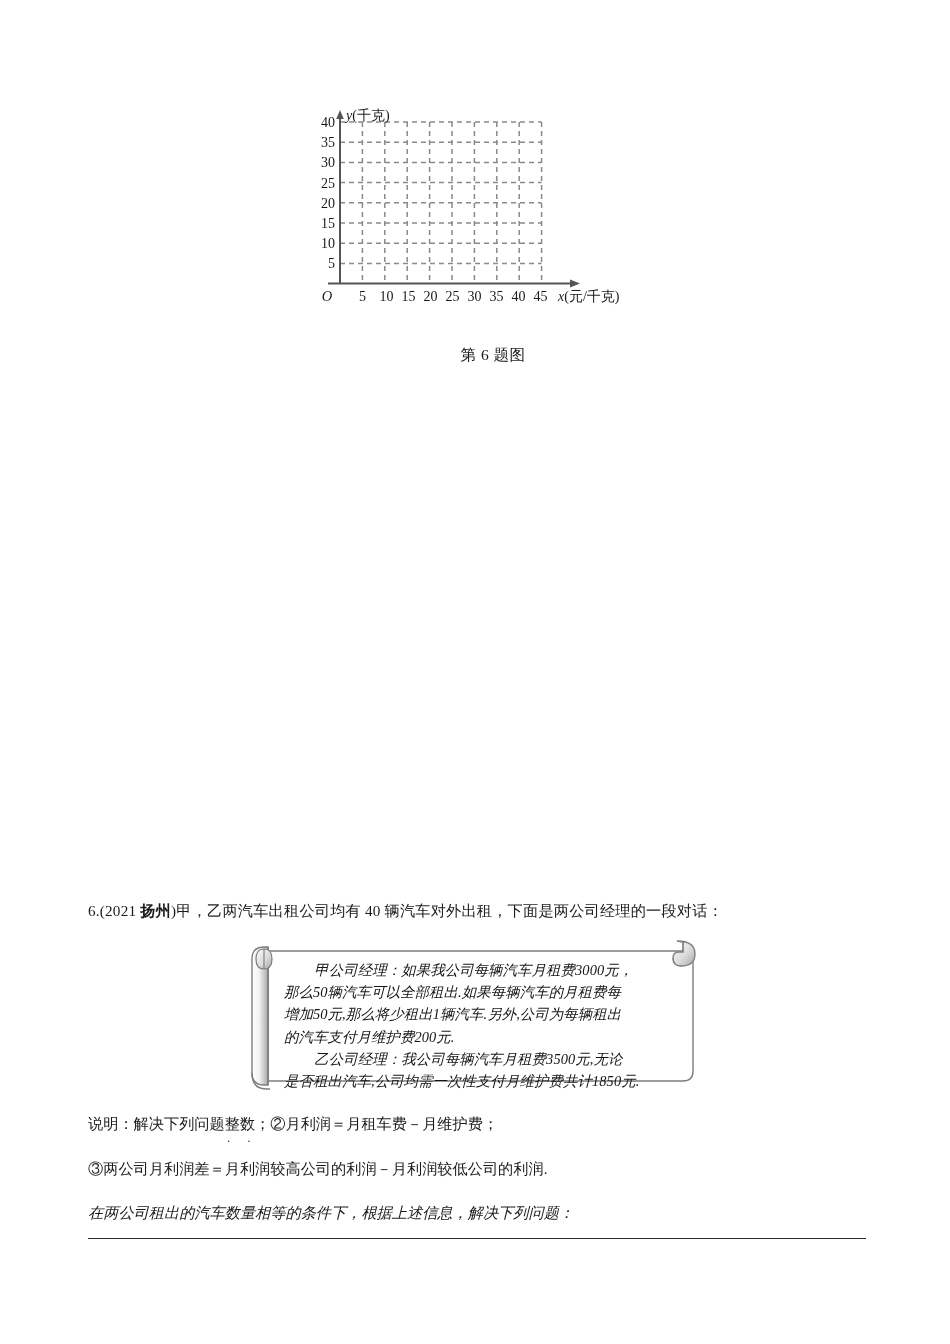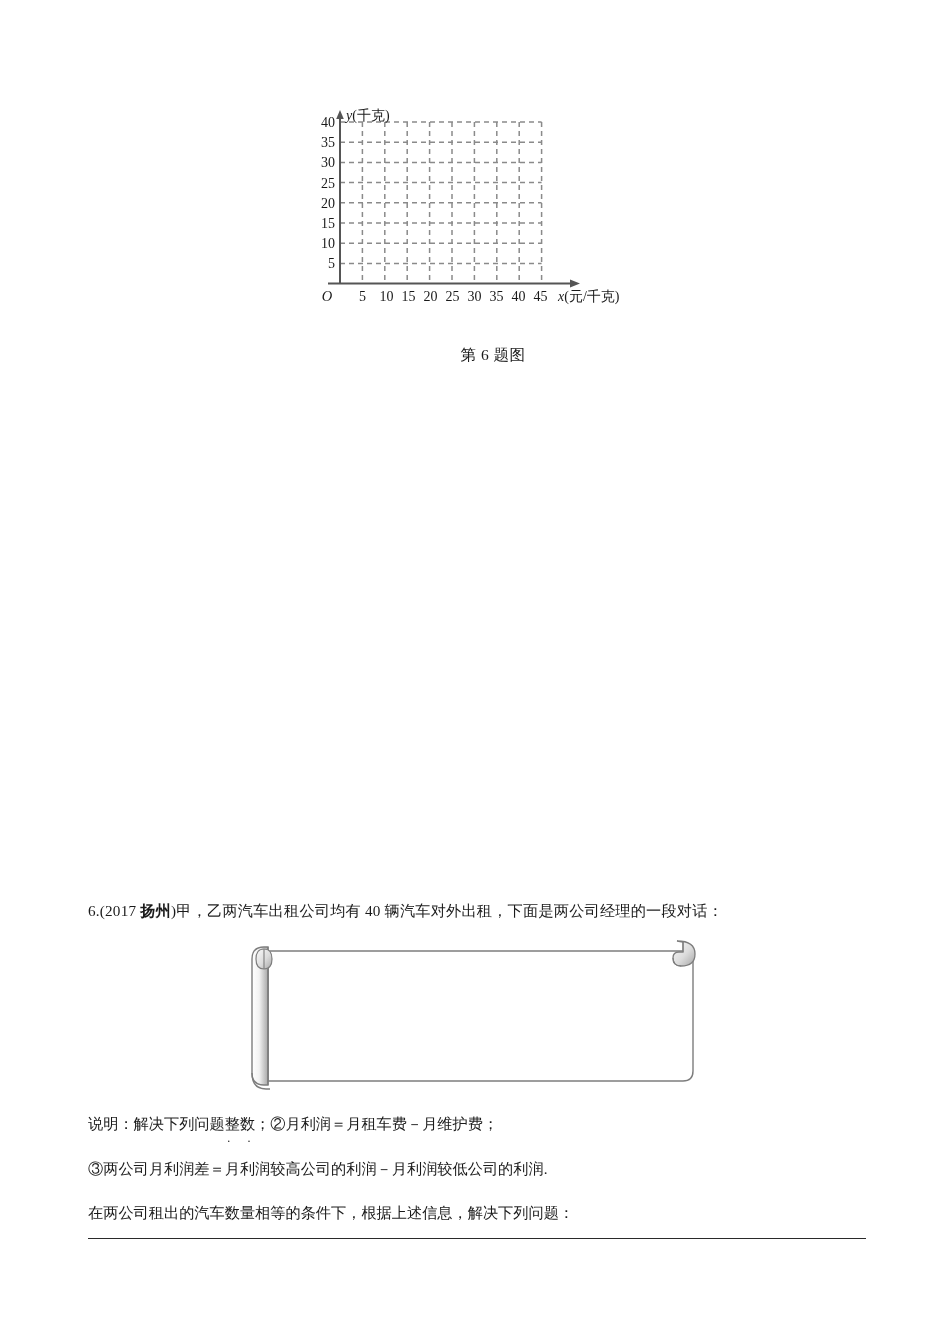--- a/index.html
+++ b/index.html
@@ -89,21 +89,21 @@
 
   .notes {
     margin-top: 22px;
   }
   .note-line {
     font-size: 15.2px;
     line-height: 1.5;
     margin-bottom: 22px;
     white-space: nowrap;
   }
-  .note-line:last-child { margin-bottom: 0; }
+  .note-line:last-child { margin-bottom: 0; font-style: italic; }
   .dotted-emph {
     position: relative;
     display: inline-block;
   }
   .dotted-emph::after {
     content: "\00B7\2003\00B7";
     position: absolute;
     left: 0;
     right: 0;
     bottom: -11px;
@@ -190,21 +190,21 @@
     <text x="248" y="193" font-family="Liberation Serif, DejaVu Serif, serif" font-size="14" fill="#1a1a1a">
       <tspan font-style="italic">x</tspan><tspan>(元/千克)</tspan>
     </text>
   </svg>
 
   <div class="fig-caption">第 6 题图</div>
 </div>
 
 <div id="problem6">
 
-  <div class="q-line q-head"><span>6.</span><span>(2017 </span><span class="bold-place">扬州</span><span>)</span><span>甲，乙两汽车出租公司均有 40 辆汽车对外出租，下面是两公司经理的一段对话：</span></div>
+  <div class="q-line q-head"><span>6.</span><span>(2021 </span><span class="bold-place">扬州</span><span>)</span><span>甲，乙两汽车出租公司均有 40 辆汽车对外出租，下面是两公司经理的一段对话：</span></div>
 
   <div id="scroll-wrap">
     <svg id="scroll-svg" width="470" height="152" viewBox="0 0 470 152">
       <defs>
         <linearGradient id="rollshade" x1="0" y1="0" x2="1" y2="0">
           <stop offset="0%" stop-color="#ffffff"></stop>
           <stop offset="45%" stop-color="#f2f2f2"></stop>
           <stop offset="75%" stop-color="#c9c9c9"></stop>
           <stop offset="100%" stop-color="#a8a8a8"></stop>
         </linearGradient>
@@ -223,20 +223,28 @@
       <path d="M 16 20 Q 16 10 24 10 Q 32 10 32 20 Q 32 30 24 30 Q 16 30 16 20 Z" fill="url(#knobshade)" stroke="#7d7d7d" stroke-width="1.2"></path>
       <line x1="24" y1="10" x2="24" y2="30" stroke="#7d7d7d" stroke-width="1.1"></line>
 
       <path d="M 437 2 Q 455 2 455 15 Q 455 27 441 27 Q 433 27 433 19 Q 433 13 439 13 L 443 13 L 443 3 Z" fill="url(#knobshade)" stroke="#7d7d7d" stroke-width="1.3"></path>
       <path d="M 443 13 L 443 3" stroke="#7d7d7d" stroke-width="1.1" fill="none"></path>
       <path d="M 441 27 Q 433 27 433 19" stroke="#7d7d7d" stroke-width="1.1" fill="none"></path>
 
       <path d="M 12 134 Q 12 150 26 150 L 30 150" fill="none" stroke="#7d7d7d" stroke-width="1.4"></path>
     </svg>
 
+    <div id="scroll-text">
+      <p class="indent">甲公司经理：如果我公司每辆汽车月租费3000元，</p>
+      <p>那么50辆汽车可以全部租出.如果每辆汽车的月租费每</p>
+      <p>增加50元,那么将少租出1辆汽车.另外,公司为每辆租出</p>
+      <p>的汽车支付月维护费200元.</p>
+      <p class="indent">乙公司经理：我公司每辆汽车月租费3500元,无论</p>
+      <p>是否租出汽车,公司均需一次性支付月维护费共计1850元.</p>
+    </div>
   </div>
 
   <div class="notes">
     <div class="note-line"><span>说明：解决下列问题</span><span class="dotted-emph">整数</span><span>；②月利润＝月租车费－月维护费；</span></div>
     <div class="note-line">③两公司月利润差＝月利润较高公司的利润－月利润较低公司的利润.</div>
     <div class="note-line">在两公司租出的汽车数量相等的条件下，根据上述信息，解决下列问题：</div>
   </div>
 </div>
 
 <div id="bottom-rule"></div>

